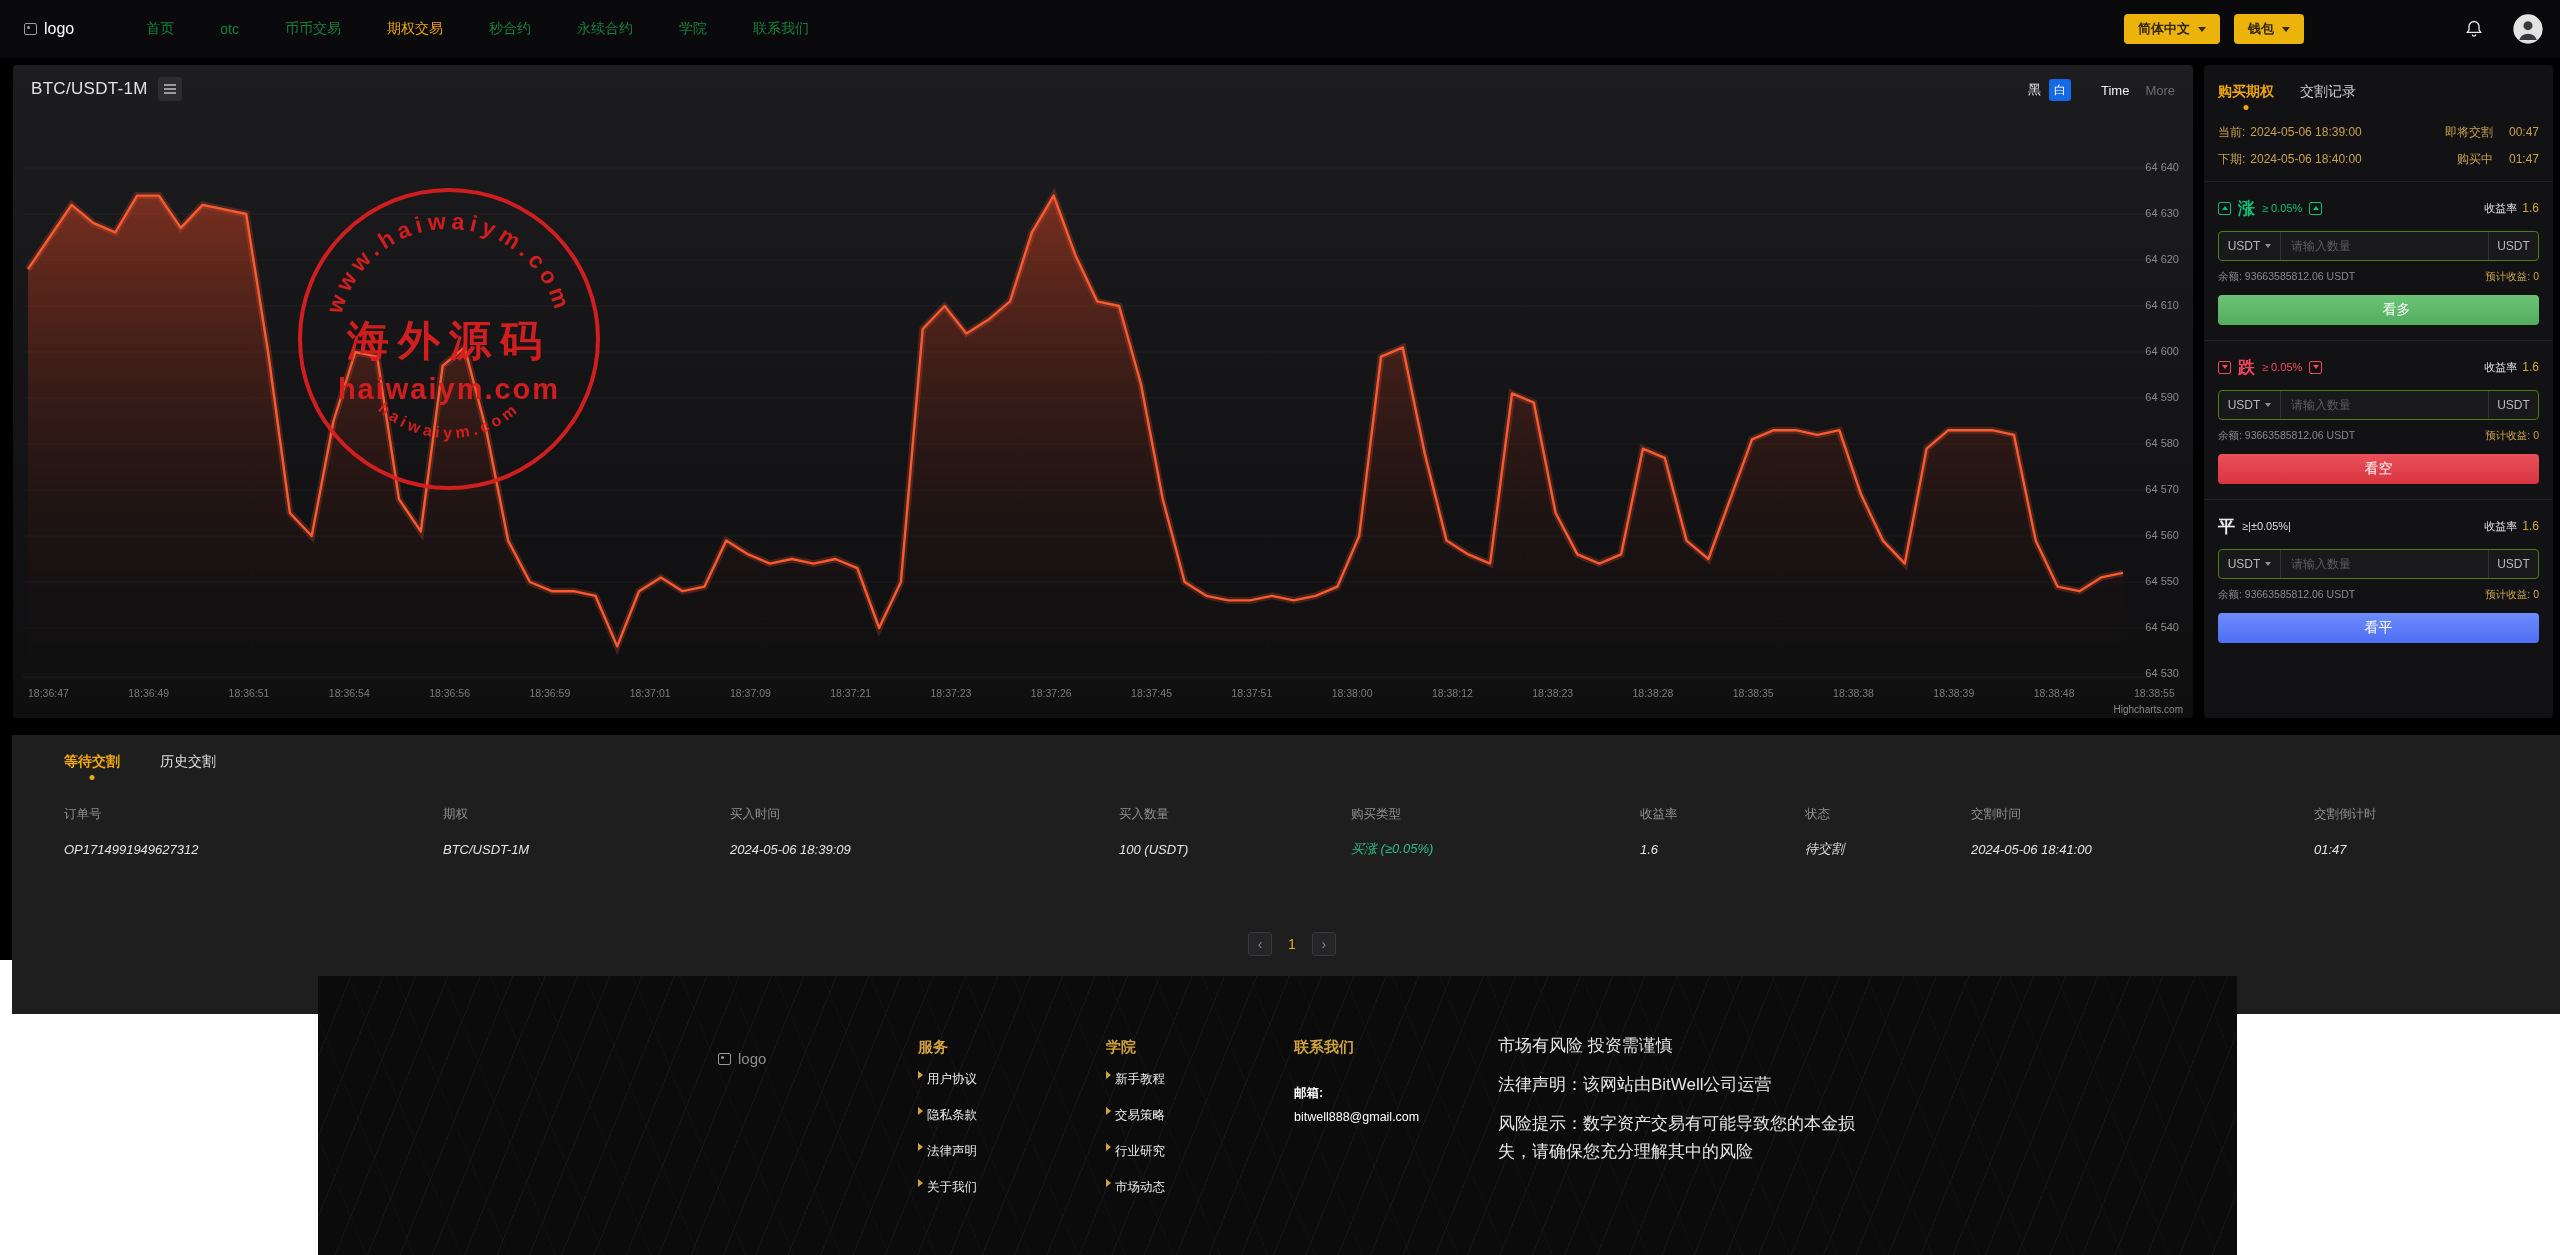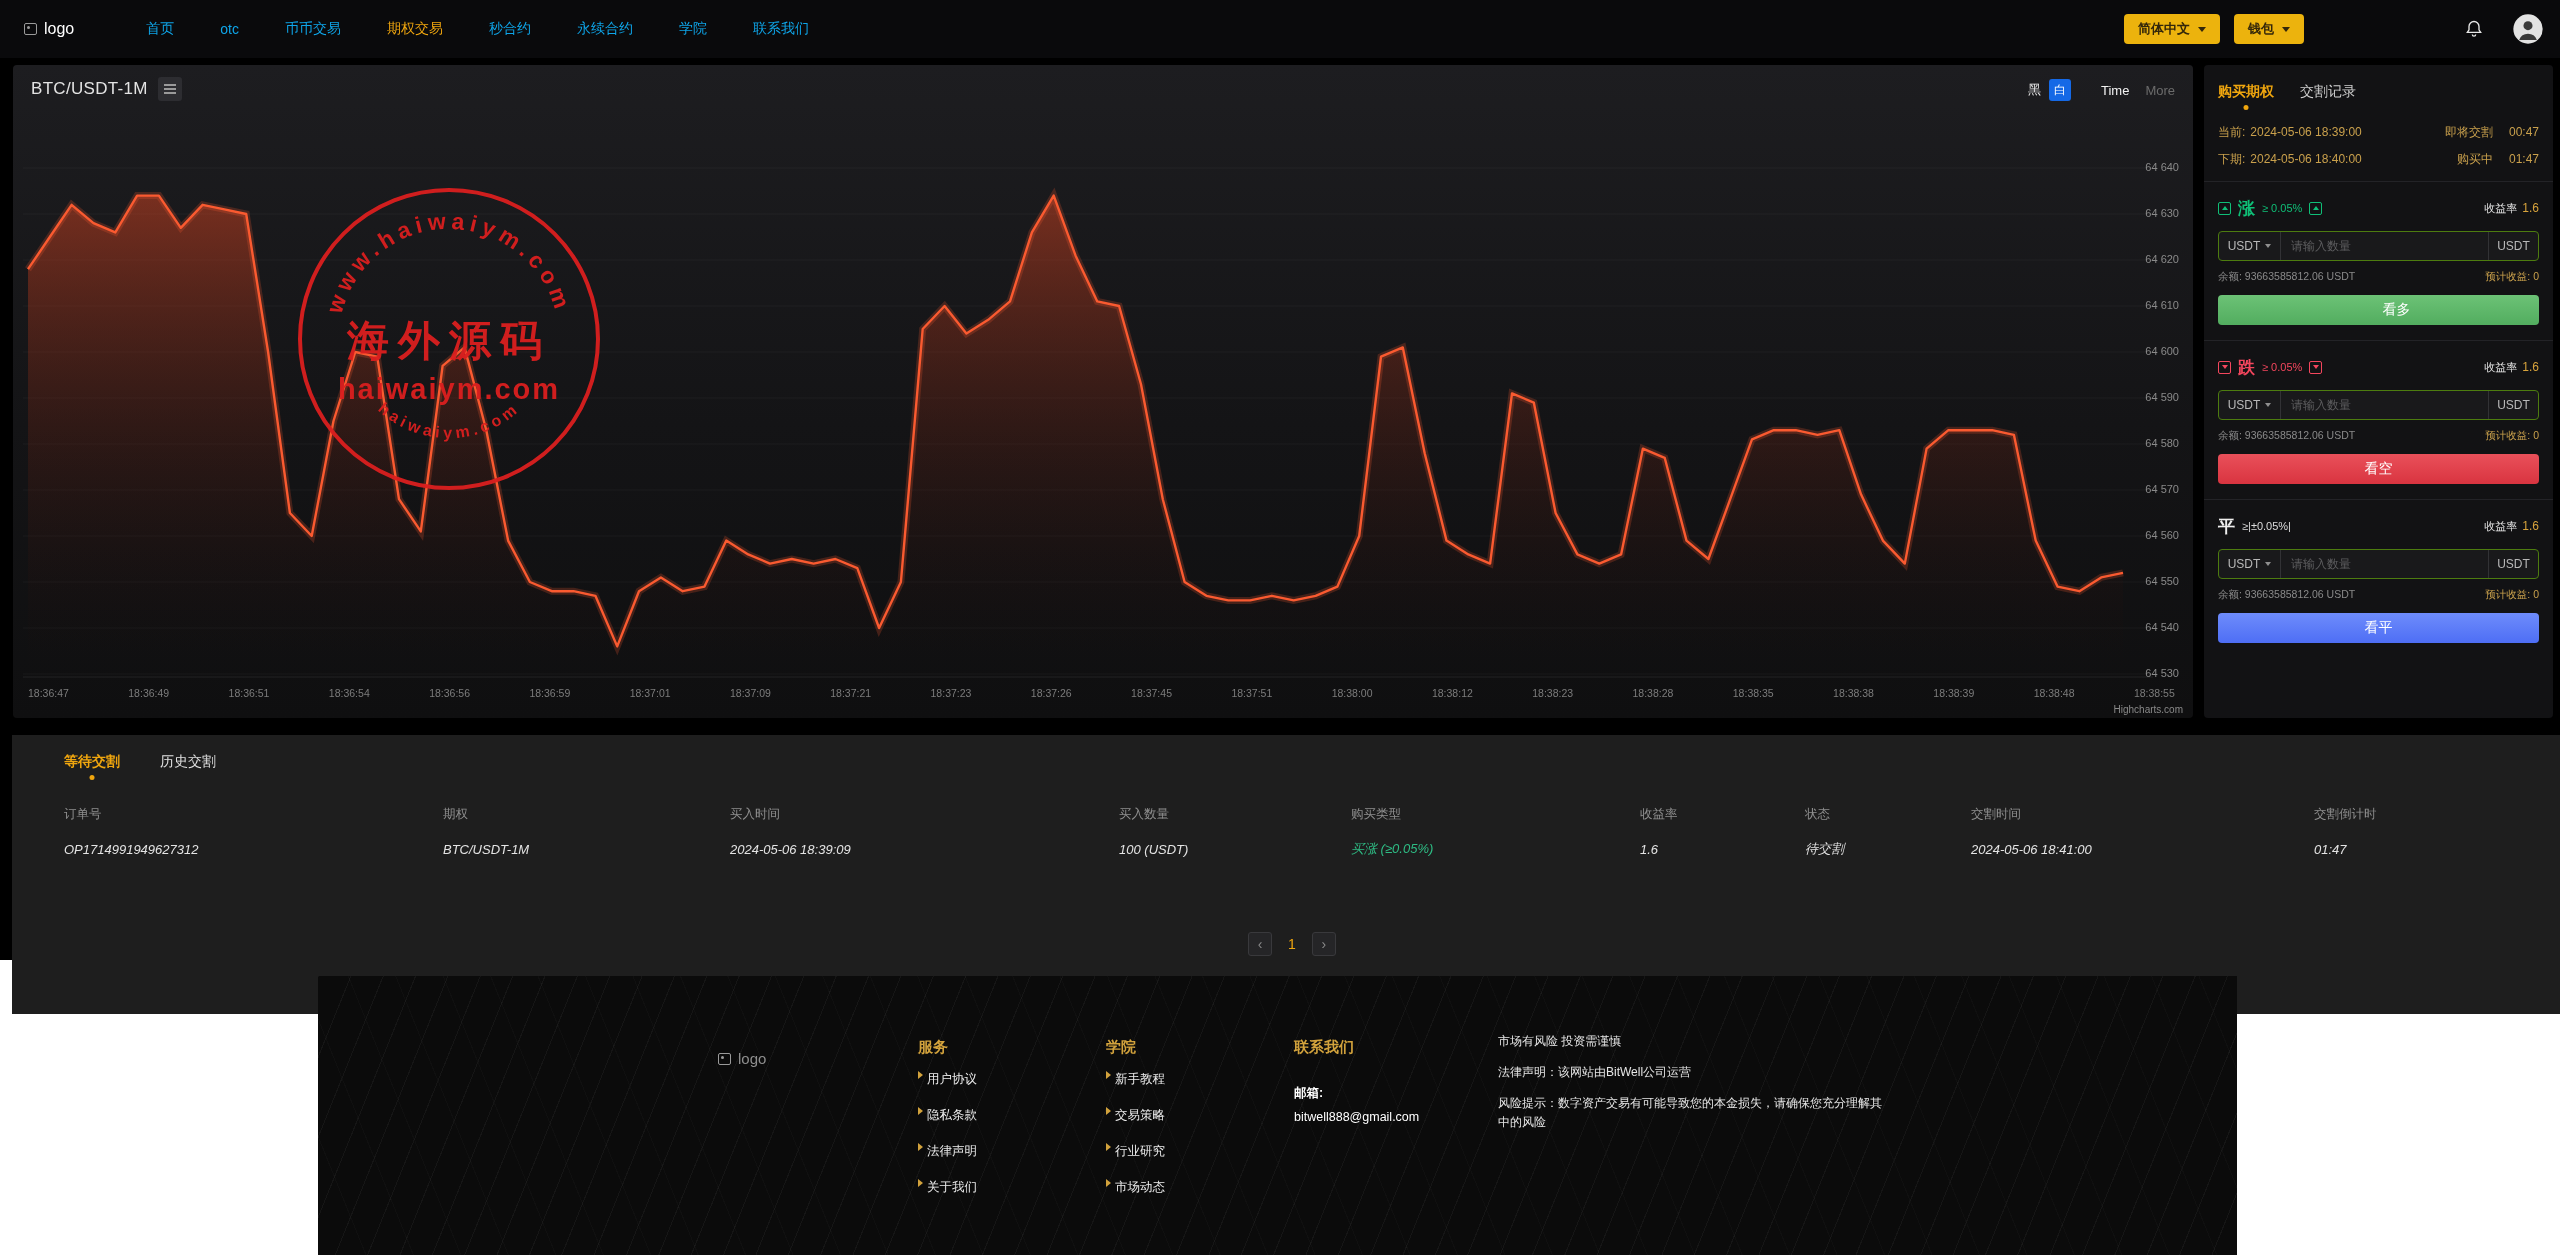--- a/index.html
+++ b/index.html
@@ -9,21 +9,21 @@
     font-family: "Liberation Sans", "DejaVu Sans", sans-serif; background:#ffffff;
   }
 
   
   .nav { position:absolute; top:0; left:0; width:2560px; height:58px; background:#0a0a0c;
          display:flex; align-items:center; padding:0 16px 0 24px; z-index:10; }
   .logo { display:flex; align-items:center; gap:7px; color:#ffffff; font-size:16px; margin-right:72px; cursor:pointer; }
   .img-ph { width:13px; height:12px; border:1px solid #9a9a9a; border-radius:2px; display:inline-block; position:relative; }
   .img-ph::after { content:''; position:absolute; left:2px; top:2px; width:3px; height:3px; border-radius:50%; background:#9a9a9a; }
   .nav-menu { display:flex; gap:46px; align-items:center; }
-  .nav-item { color:#0ea5e9; font-size:14px; cursor:pointer; white-space:nowrap; }
+  .nav-item { color:#15803d; font-size:14px; cursor:pointer; white-space:nowrap; }
   .nav-item.active { color:#f0a60e; }
   .nav-right { margin-left:auto; display:flex; align-items:center; }
   .gold-btn { background:#ecb30d; color:#33270a; font-size:13px; font-weight:bold; height:30px; padding:0 14px;
               border:none; border-radius:4px; display:flex; align-items:center; gap:8px; cursor:pointer; }
   .gold-btn + .gold-btn { margin-left:14px; }
   .caret-dn { width:0; height:0; border-left:4px solid transparent; border-right:4px solid transparent; border-top:5px solid #33270a; display:inline-block; }
   .bell { margin-left:160px; cursor:pointer; display:flex; align-items:center; }
   .avatar { margin-left:28px; cursor:pointer; display:flex; align-items:center; }
 
   
@@ -115,21 +115,21 @@
       repeating-linear-gradient(68deg, rgba(255,255,255,0.02) 0 1px, transparent 1px 44px); }
   .f-logo { position:absolute; left:400px; top:74px; display:flex; align-items:center; gap:7px; color:#8f8f8f; font-size:15px; }
   .f-col { position:absolute; top:62px; }
   .f-title { color:#d2a23c; font-size:15px; font-weight:bold; }
   .f-links { margin-top:14px; }
   .f-link { display:flex; align-items:flex-start; gap:4px; height:36px; font-size:12.5px; color:#ececec; cursor:pointer; white-space:nowrap; }
   .arrow-ic { width:0; height:0; border-top:4px solid transparent; border-bottom:4px solid transparent; border-left:5px solid #d2a23c; display:inline-block; }
   .f-contact { position:absolute; left:976px; top:62px; color:#ffffff; }
   .f-email-label { margin-top:28px; font-size:12.5px; font-weight:bold; }
   .f-email { margin-top:8px; font-size:12.5px; }
-  .f-disclaimer { position:absolute; left:1180px; top:56px; width:390px; font-size:12px; color:#e6e6e6; line-height:1.65; }
+  .f-disclaimer { position:absolute; left:1180px; top:56px; width:390px; font-size:17px; color:#e6e6e6; line-height:1.65; }
   .f-disclaimer div { margin-bottom:11px; }
 </style>
 </head>
 <body>
 
 <div class="page">
 
   <header class="nav">
     <div class="logo">
       <span class="img-ph"></span>

